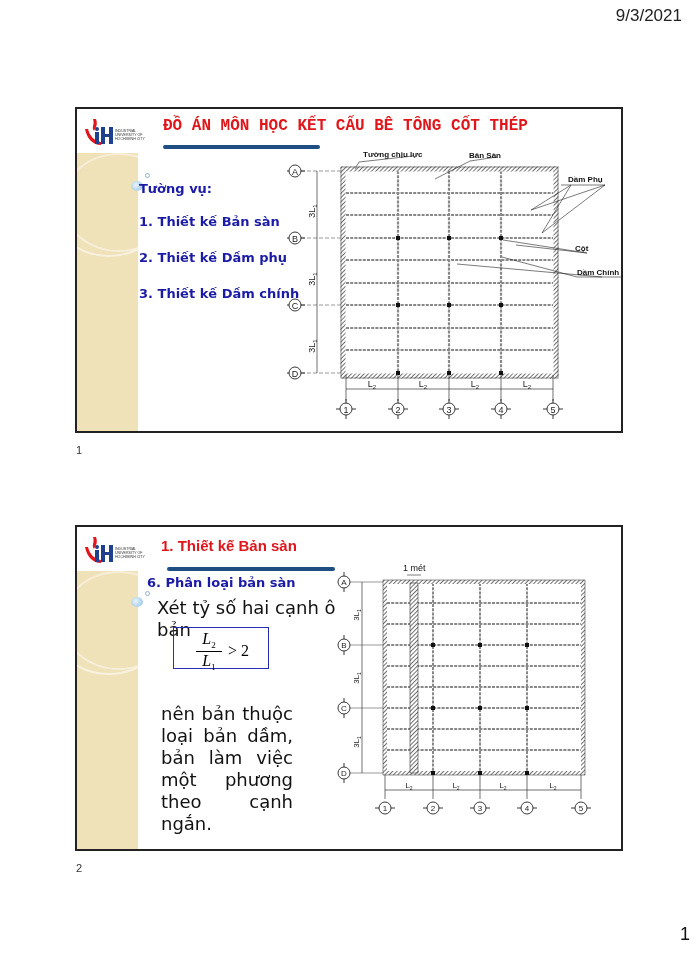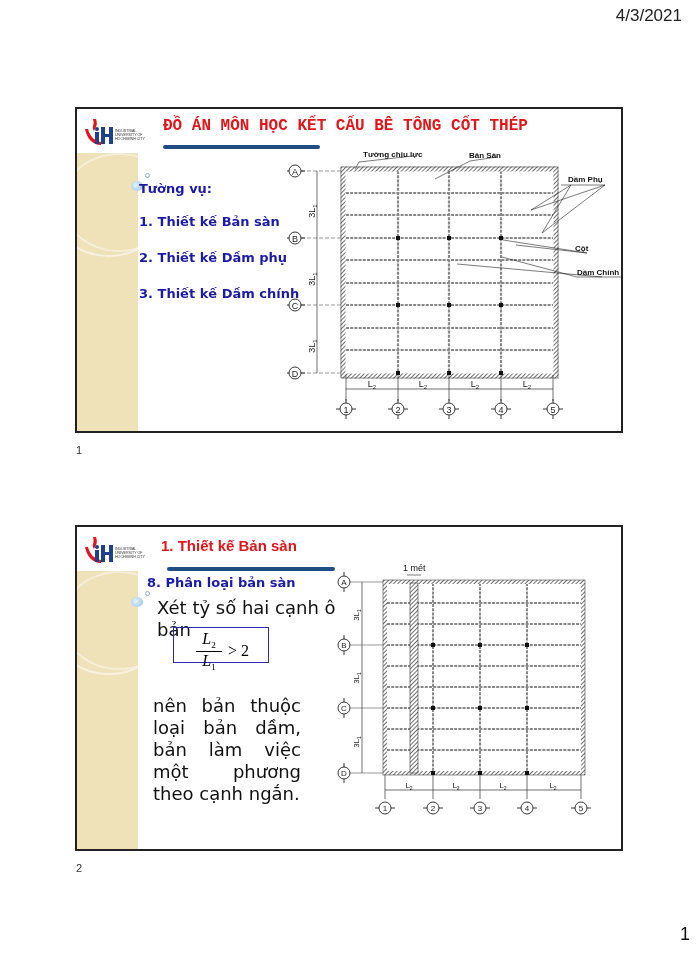--- a/index.html
+++ b/index.html
@@ -14,33 +14,33 @@
   .logo{position:absolute;left:6px;top:6px;width:70px;height:34px;}
   .title{position:absolute;font-weight:bold;color:#e0161b;white-space:nowrap;}
   .title1{left:86px;top:8px;font-family:Liberation Mono, monospace;font-size:16px;}
   .title2{left:84px;top:8px;font-size:20px;}
   .rule{position:absolute;height:4px;background:#1f4f82;border-radius:2px;}
   .bubble{position:absolute;width:12px;height:10px;border-radius:50%;background:radial-gradient(circle at 40% 40%,#e8f3fb,#8fbfe0);}
   .bubble-s{position:absolute;width:3px;height:3px;border:1px solid #8fb2cc;border-radius:50%;}
   .task{position:absolute;left:62px;color:#1b1ba6;font-weight:bold;font-size:13px;font-family:"DejaVu Sans",sans-serif;white-space:nowrap;}
   .sub-head{position:absolute;left:70px;top:48px;color:#1b1ba6;font-weight:bold;font-size:13px;font-family:"DejaVu Sans",sans-serif;}
   .body-text{position:absolute;left:68px;top:72px;width:164px;font-size:18px;font-family:"DejaVu Sans",sans-serif;color:#111;line-height:22px;}
-  .body-text p{margin:8px;text-align:justify;}
-  .formula{position:absolute;left:96px;top:100px;width:96px;height:36px;border:1px solid #2b2bb0;box-sizing:border-box;font-family:"Liberation Serif",serif;}
+  .body-text p{margin:16px;text-align:justify;}
+  .formula{position:absolute;left:96px;top:100px;width:96px;height:42px;border:1px solid #2b2bb0;box-sizing:border-box;font-family:"Liberation Serif",serif;}
   .frac{position:absolute;left:22px;top:2px;width:26px;text-align:center;font-style:italic;font-size:16px;}
   .frac .num{display:block;border-bottom:1px solid #000;padding-bottom:1px;}
   .frac sub{font-style:normal;font-size:9px;}
   .gt{position:absolute;left:54px;top:14px;font-size:16px;}
   .diagram{position:absolute;}
   svg text{font-family:"Liberation Sans",sans-serif;}
 </style>
 </head>
 <body>
 
-<div class="page-date">4/3/2021</div>
+<div class="page-date">9/3/2021</div>
 
 <div class="slide" style="top:107px;">
   <div class="sidebar">
       <div class="arc1"></div>
       <div class="arc2"></div>
     </div>
   <svg class="logo" viewBox="0 0 70 34">
     <path d="M10 4 C12 10 8 12 11 16 C13 12 15 10 13 4 Z" fill="#e0161b"></path>
     <path d="M2 14 C4 24 10 30 18 30 L18 27 C12 26 7 22 5 14 Z" fill="#e0161b"></path>
     <rect x="12" y="17" width="4" height="12" fill="#1f3f8f"></rect>
@@ -225,21 +225,21 @@
     <rect x="22" y="19" width="4" height="3" fill="#1f3f8f"></rect>
     <text x="32" y="17" font-size="3.6" fill="#333">INDUSTRIAL</text>
     <text x="32" y="21" font-size="3.6" fill="#333">UNIVERSITY OF</text>
     <text x="32" y="25" font-size="3.6" fill="#333">HOCHIMINH CITY</text>
   </svg>
   <div class="title title2" style="font-size:15px;top:10px;">1. Thiết kế Bản sàn</div>
   <div class="rule" style="left:90px;top:40px;width:168px;"></div>
   <div class="bubble" style="left:54px;top:70px;"></div>
   <div class="bubble-s" style="left:68px;top:64px;"></div>
 
-  <div class="sub-head">8. Phân loại bản sàn</div>
+  <div class="sub-head">6. Phân loại bản sàn</div>
   <div class="body-text" style="left:80px;top:70px;width:200px;">
     <span>Xét tỷ số hai cạnh ô bản</span>
   </div>
   <div class="formula">
     <div class="frac">
       <span class="num"><span>L</span><sub>2</sub></span>
       <span class="den"><span>L</span><sub>1</sub></span>
     </div>
     <div class="gt"><span>&gt;</span>&nbsp;<span>2</span></div>
   </div>

